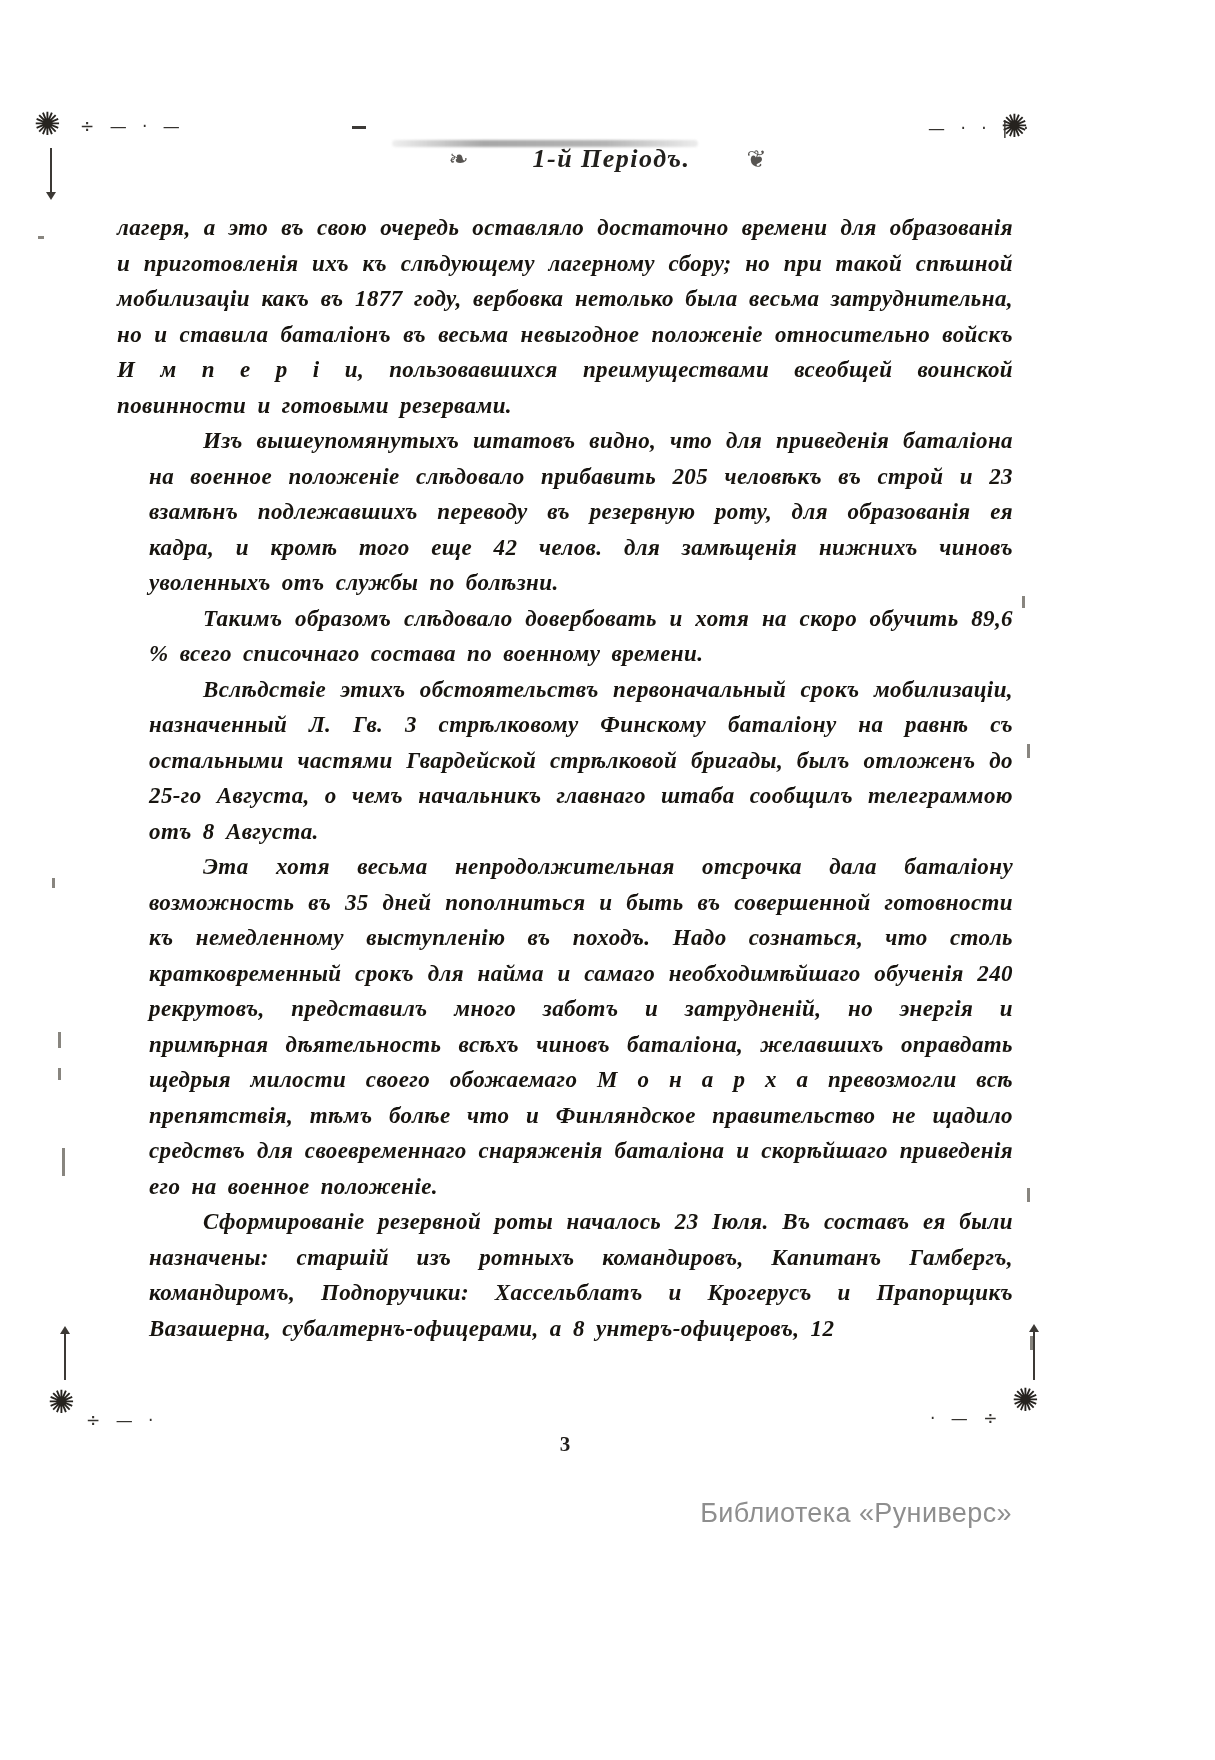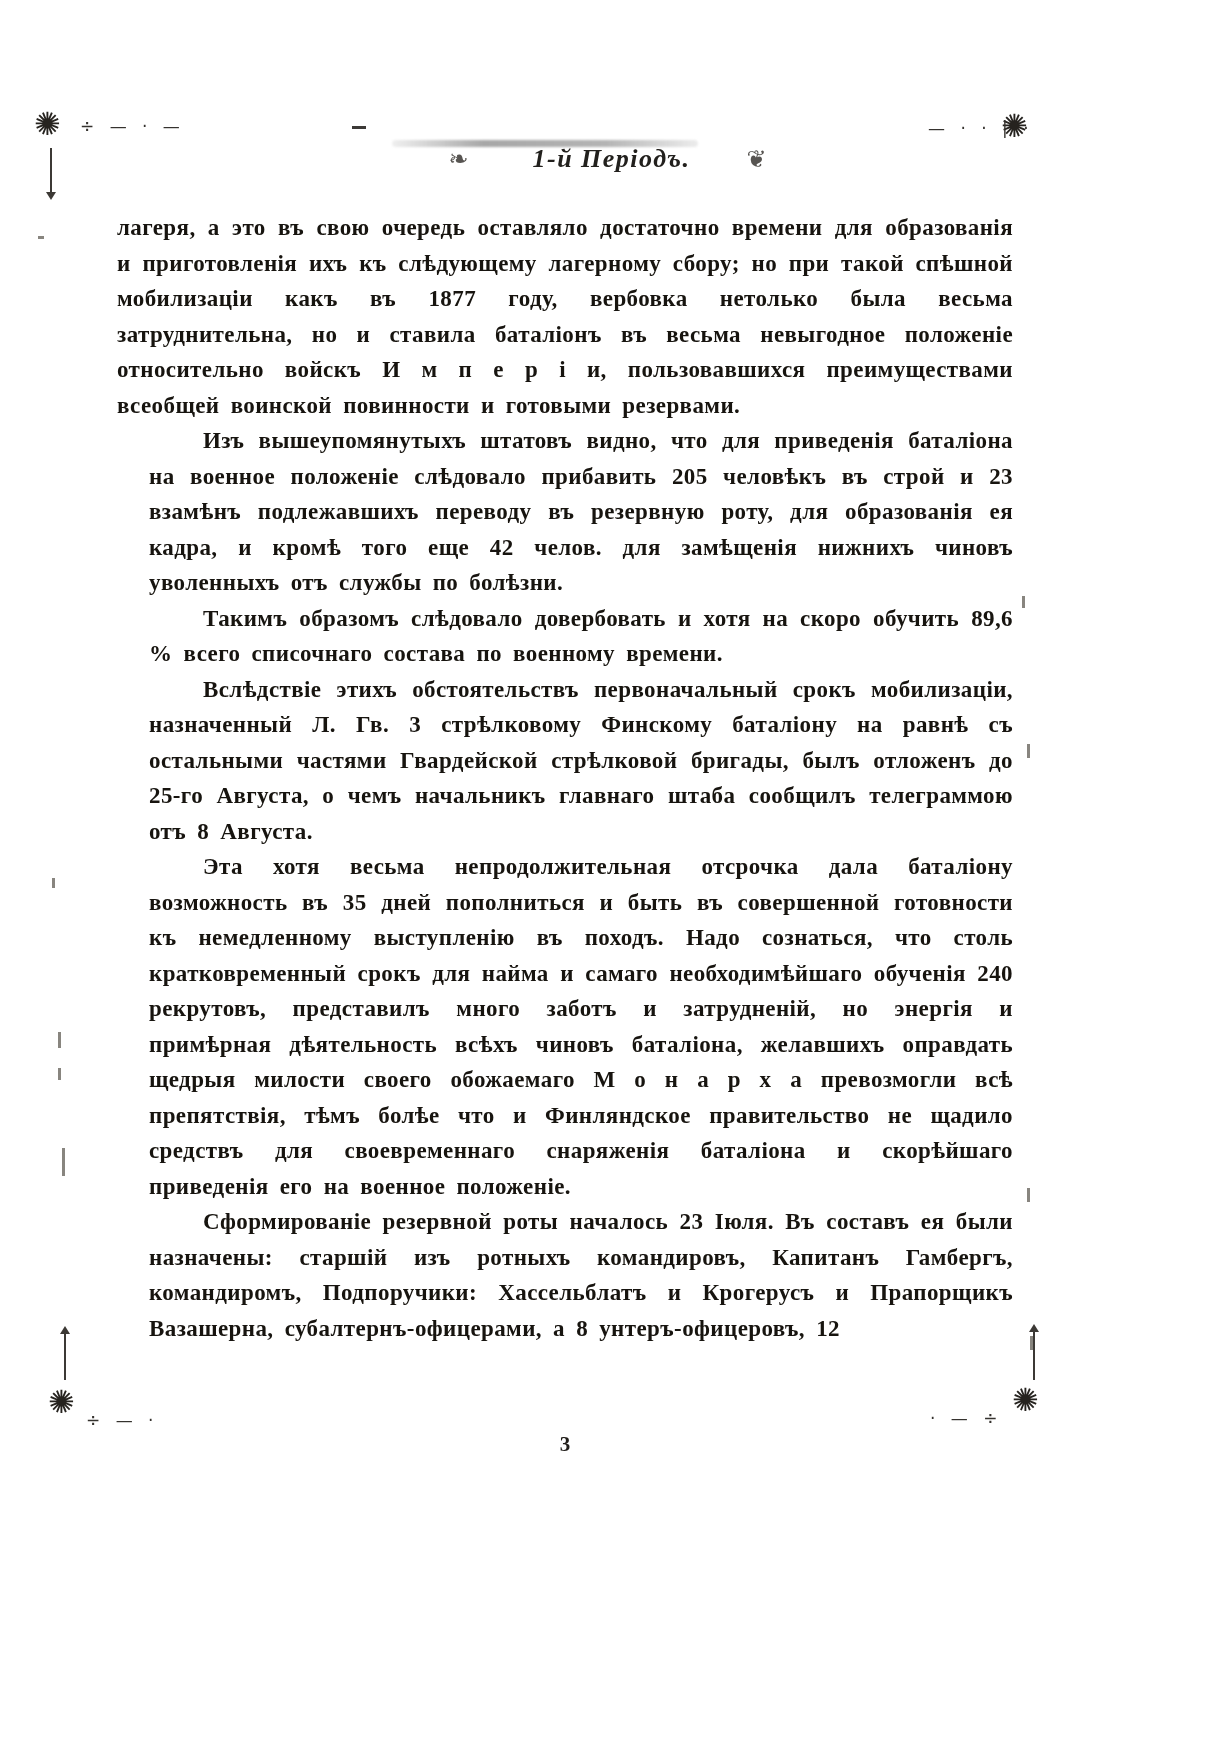--- a/index.html
+++ b/index.html
@@ -67,20 +67,21 @@
     left: 117px;
     top: 210px;
     width: 896px;
     font-size: 23px;
     line-height: 35.5px;
     font-weight: 600;
     text-align: justify;
     letter-spacing: 0.4px;
     word-spacing: 5px;
     color: #17140f;
+    font-style: italic;
   }
   .text-block p {
     margin: 0;
     padding: 0;
   }
   .text-block p.indent {
     text-indent: 54px;
     margin-left: 32px;
   }
 
@@ -212,14 +213,15 @@
   <div class="text-block">
     <p>лагеря, а это въ свою очередь оставляло достаточно времени для образованія и приготовленія ихъ къ слѣдующему лагерному сбору; но при такой спѣшной мобилизаціи какъ въ 1877 году, вербовка нетолько была весьма затруднительна, но и ставила баталіонъ въ весьма невыгодное положеніе относительно войскъ И м п е р і и, пользовавшихся преимуществами всеобщей воинской повинности и готовыми резервами.</p>
     <p class="indent">Изъ вышеупомянутыхъ штатовъ видно, что для приведенія баталіона на военное положеніе слѣдовало прибавить 205 человѣкъ въ строй и 23 взамѣнъ подлежавшихъ переводу въ резервную роту, для образованія ея кадра, и кромѣ того еще 42 челов. для замѣщенія нижнихъ чиновъ уволенныхъ отъ службы по болѣзни.</p>
     <p class="indent">Такимъ образомъ слѣдовало довербовать и хотя на скоро обучить 89,6 % всего списочнаго состава по военному времени.</p>
     <p class="indent">Вслѣдствіе этихъ обстоятельствъ первоначальный срокъ мобилизаціи, назначенный Л. Гв. 3 стрѣлковому Финскому баталіону на равнѣ съ остальными частями Гвардейской стрѣлковой бригады, былъ отложенъ до 25-го Августа, о чемъ начальникъ главнаго штаба сообщилъ телеграммою отъ 8 Августа.</p>
     <p class="indent">Эта хотя весьма непродолжительная отсрочка дала баталіону возможность въ 35 дней пополниться и быть въ совершенной готовности къ немедленному выступленію въ походъ. Надо сознаться, что столь кратковременный срокъ для найма и самаго необходимѣйшаго обученія 240 рекрутовъ, представилъ много заботъ и затрудненій, но энергія и примѣрная дѣятельность всѣхъ чиновъ баталіона, желавшихъ оправдать щедрыя милости своего обожаемаго М о н а р х а превозмогли всѣ препятствія, тѣмъ болѣе что и Финляндское правительство не щадило средствъ для своевременнаго снаряженія баталіона и скорѣйшаго приведенія его на военное положеніе.</p>
     <p class="indent">Сформированіе резервной роты началось 23 Іюля. Въ составъ ея были назначены: старшій изъ ротныхъ командировъ, Капитанъ Гамбергъ, командиромъ, Подпоручики: Хассельблатъ и Крогерусъ и Прапорщикъ Вазашерна, субалтернъ-офицерами, а 8 унтеръ-офицеровъ, 12</p>
   </div>
 
   <div class="page-number">3</div>
+  <div class="watermark">Библиотека «Руниверс»</div>
 
 </div>
 
 </body></html>

